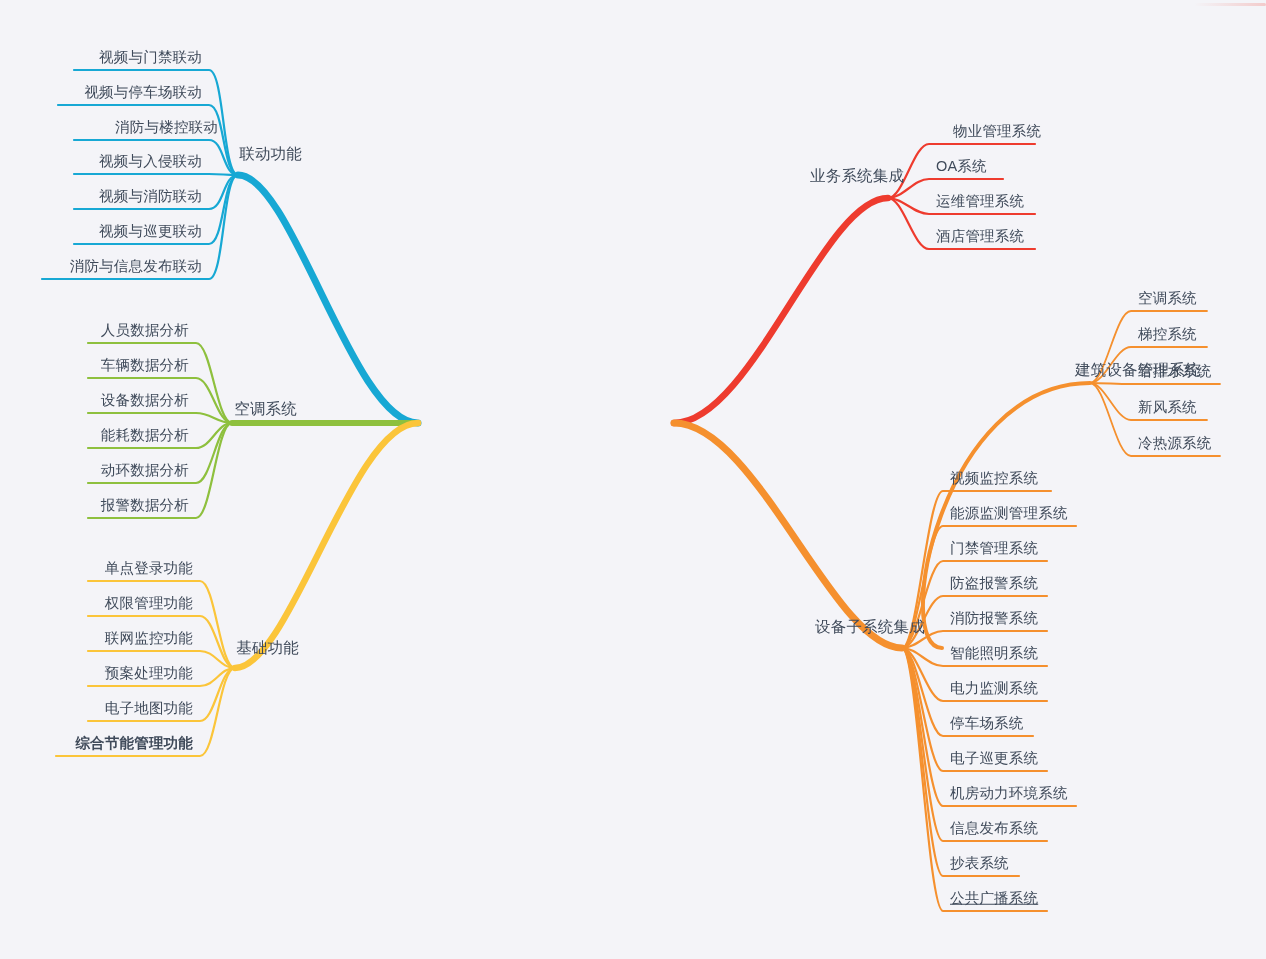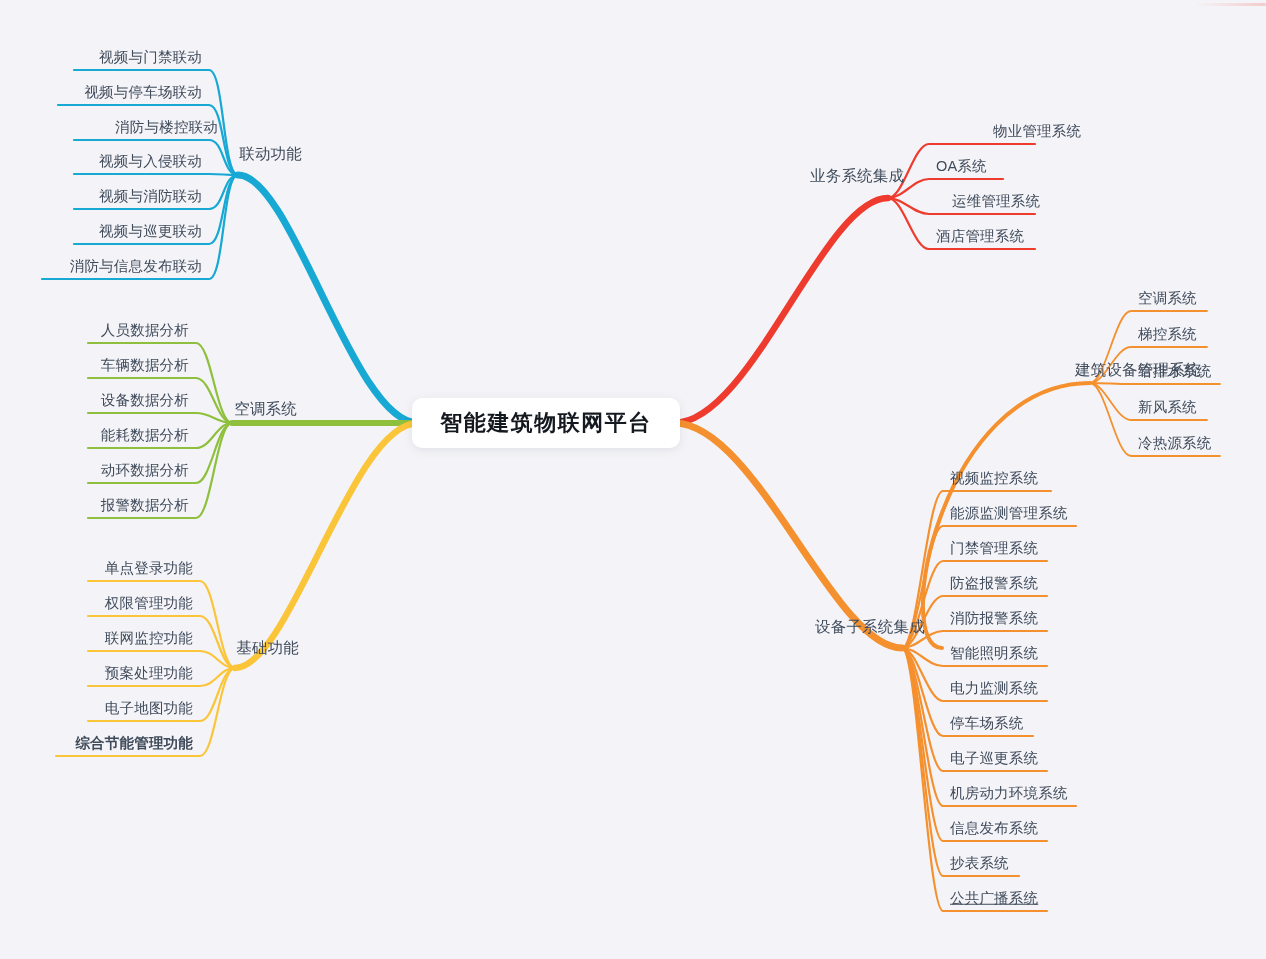--- a/index.html
+++ b/index.html
@@ -111,23 +111,20 @@
       <path d="M 902 648 C 917.4 648, 927.6 876, 943 876 L 1019 876" fill="none" stroke="#f5902e" stroke-width="2.2" stroke-linecap="round" stroke-linejoin="round"></path>
       <path d="M 902 648 C 917.4 648, 927.6 911, 943 911 L 1047 911" fill="none" stroke="#f5902e" stroke-width="2.2" stroke-linecap="round" stroke-linejoin="round"></path>
       <path d="M 942 648 C 892 648, 940 383, 1090 383" fill="none" stroke="#f5902e" stroke-width="4" stroke-linecap="round" stroke-linejoin="round"></path>
       <path d="M 1090 383 C 1105.4 383, 1115.6 311, 1131 311 L 1207 311" fill="none" stroke="#f5902e" stroke-width="1.8" stroke-linecap="round" stroke-linejoin="round"></path>
       <path d="M 1090 383 C 1105.4 383, 1115.6 347, 1131 347 L 1207 347" fill="none" stroke="#f5902e" stroke-width="1.8" stroke-linecap="round" stroke-linejoin="round"></path>
       <path d="M 1090 383 C 1105.4 383, 1115.6 384, 1131 384 L 1220 384" fill="none" stroke="#f5902e" stroke-width="1.8" stroke-linecap="round" stroke-linejoin="round"></path>
       <path d="M 1090 383 C 1105.4 383, 1115.6 420, 1131 420 L 1207 420" fill="none" stroke="#f5902e" stroke-width="1.8" stroke-linecap="round" stroke-linejoin="round"></path>
       <path d="M 1090 383 C 1105.4 383, 1115.6 456, 1131 456 L 1220 456" fill="none" stroke="#f5902e" stroke-width="1.8" stroke-linecap="round" stroke-linejoin="round"></path>
     </svg>
 
-  <div id="root-node" style="left: 546px; top: 423px; width: 268px; height: 50px;">
-    <span class="root-text">智能建筑物联网平台</span>
-  </div>
 
   <div id="labels">
       <div class="node-label branch anchor-right" style="left: 302px; top: 154px;">联动功能</div>
       <div class="node-label leaf anchor-right" style="left: 202px; top: 57px;">视频与门禁联动</div>
       <div class="node-label leaf anchor-right" style="left: 202px; top: 92px;">视频与停车场联动</div>
       <div class="node-label leaf anchor-right" style="left: 218px; top: 127px;">消防与楼控联动</div>
       <div class="node-label leaf anchor-right" style="left: 202px; top: 161px;">视频与入侵联动</div>
       <div class="node-label leaf anchor-right" style="left: 202px; top: 196px;">视频与消防联动</div>
       <div class="node-label leaf anchor-right" style="left: 202px; top: 231px;">视频与巡更联动</div>
       <div class="node-label leaf anchor-right" style="left: 202px; top: 266px;">消防与信息发布联动</div>
@@ -139,23 +136,23 @@
       <div class="node-label leaf anchor-right" style="left: 189px; top: 470px;">动环数据分析</div>
       <div class="node-label leaf anchor-right" style="left: 189px; top: 505px;">报警数据分析</div>
       <div class="node-label branch anchor-right" style="left: 299px; top: 648px;">基础功能</div>
       <div class="node-label leaf anchor-right" style="left: 193px; top: 568px;">单点登录功能</div>
       <div class="node-label leaf anchor-right" style="left: 193px; top: 603px;">权限管理功能</div>
       <div class="node-label leaf anchor-right" style="left: 193px; top: 638px;">联网监控功能</div>
       <div class="node-label leaf anchor-right" style="left: 193px; top: 673px;">预案处理功能</div>
       <div class="node-label leaf anchor-right" style="left: 193px; top: 708px;">电子地图功能</div>
       <div class="node-label leaf anchor-right" style="left: 193px; top: 743px; font-weight: bold;">综合节能管理功能</div>
       <div class="node-label branch anchor-left" style="left: 810px; top: 176px;">业务系统集成</div>
-      <div class="node-label leaf anchor-left" style="left: 976px; top: 131px; padding-left: 17px;">物业管理系统</div>
+      <div class="node-label leaf anchor-left" style="left: 936px; top: 131px; padding-left: 17px;">物业管理系统</div>
       <div class="node-label leaf anchor-left" style="left: 936px; top: 166px;">OA系统</div>
-      <div class="node-label leaf anchor-left" style="left: 936px; top: 201px; margin-left: 16px;">运维管理系统</div>
+      <div class="node-label leaf anchor-left" style="left: 936px; top: 201px;">运维管理系统</div>
       <div class="node-label leaf anchor-left" style="left: 936px; top: 236px;">酒店管理系统</div>
       <div class="node-label branch anchor-left" style="left: 815px; top: 627px;">设备子系统集成</div>
       <div class="node-label leaf anchor-left" style="left: 950px; top: 478px;">视频监控系统</div>
       <div class="node-label leaf anchor-left" style="left: 950px; top: 513px;">能源监测管理系统</div>
       <div class="node-label leaf anchor-left" style="left: 950px; top: 548px;">门禁管理系统</div>
       <div class="node-label leaf anchor-left" style="left: 950px; top: 583px;">防盗报警系统</div>
       <div class="node-label leaf anchor-left" style="left: 950px; top: 618px;">消防报警系统</div>
       <div class="node-label leaf anchor-left" style="left: 950px; top: 653px;">智能照明系统</div>
       <div class="node-label leaf anchor-left" style="left: 950px; top: 688px;">电力监测系统</div>
       <div class="node-label leaf anchor-left" style="left: 950px; top: 723px;">停车场系统</div>

